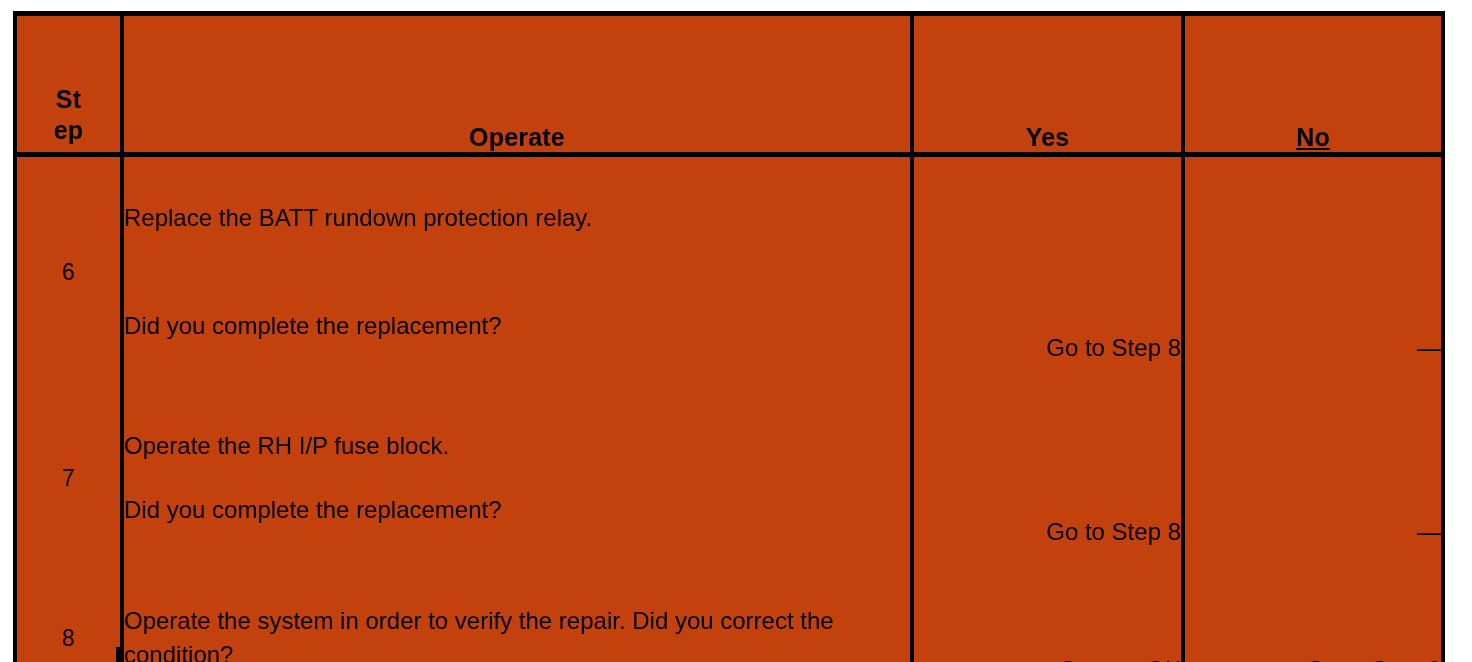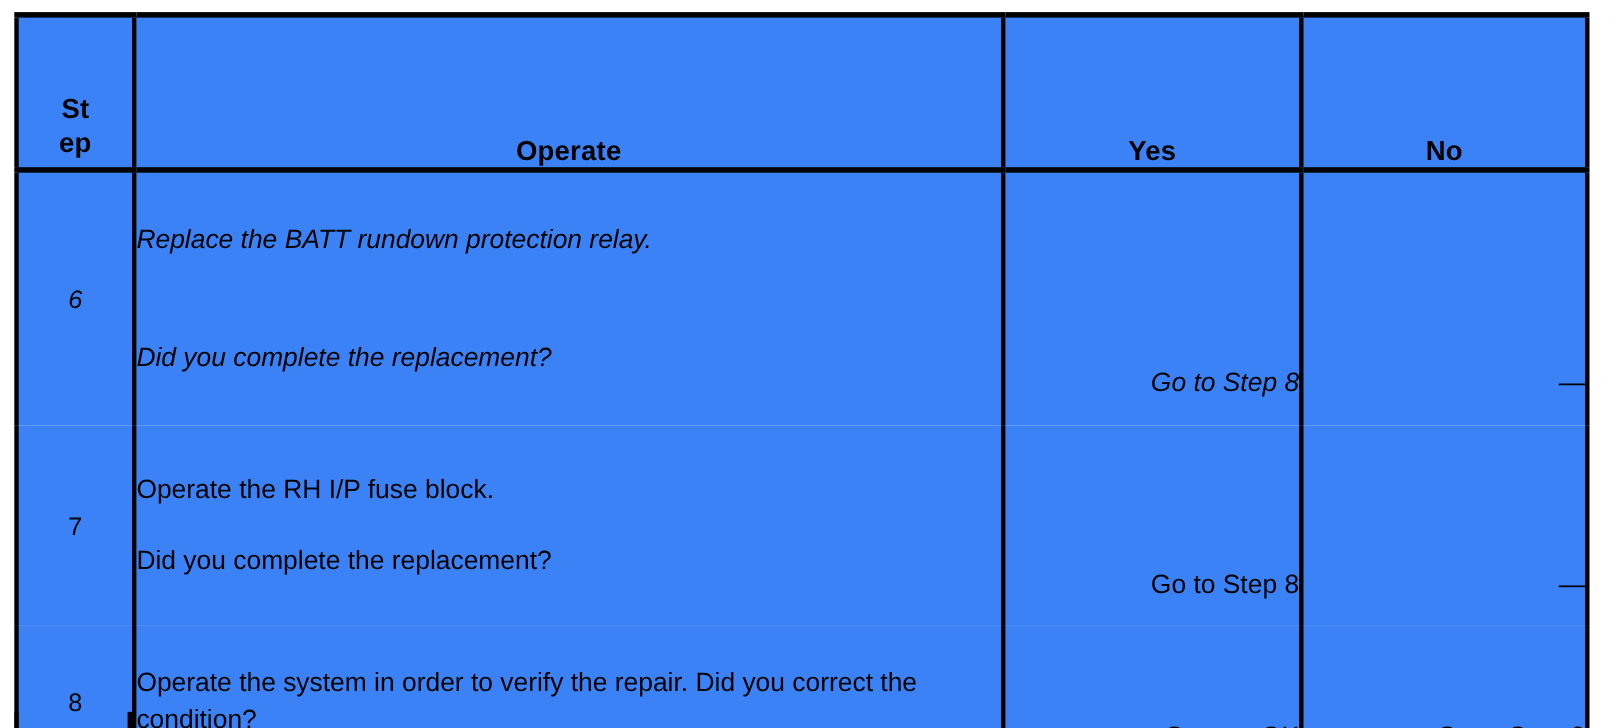--- a/index.html
+++ b/index.html
@@ -40,21 +40,21 @@
   .diag-table col.c-no     { width: 260px; }
 
   .diag-table td,
   .diag-table th {
     border-left: 4px solid #000;
     border-right: 4px solid #000;
     border-top: 0;
     border-bottom: 0;
     padding: 0;
     vertical-align: middle;
-    background: #3b82f6;
+    background: #c2410c;
   }
 
   
   thead tr.head-row th {
     border-top: 5px solid #000;
     border-bottom: 5px solid #000;
     height: 136px;
     vertical-align: bottom;
     font-weight: bold;
     font-size: 25px;
@@ -75,21 +75,21 @@
   }
   .th-step .stack {
     display: block;
     padding-bottom: 6px;
   }
   .th-step .stack span {
     display: block;
   }
   .th-action  { padding-bottom: 5px; }
   .th-yes     { padding-bottom: 5px; }
-  .th-no      { padding-bottom: 5px; }
+  .th-no      { padding-bottom: 5px; text-decoration: underline; }
 
   
   .cell-step {
     text-align: center;
     font-size: 23px;
     line-height: 1;
   }
   .cell-action {
     font-size: 24px;
     line-height: 1.42;
@@ -108,21 +108,21 @@
   .action-lead {
     display: block;
   }
   .action-gap-lg { height: 74px; }
   .action-gap-sm { height: 30px; }
   .action-q {
     display: block;
   }
 
   
-  .row-6 td { height: 206px; font-style: italic; }
+  .row-6 td { height: 206px; }
   .row-7 td { height: 160px; }
   .row-8 td { height: 116px; }
 
   
   .row-6 .cell-yes, .row-6 .cell-no { vertical-align: bottom; padding-bottom: 24px; }
   .row-7 .cell-yes, .row-7 .cell-no { vertical-align: bottom; padding-bottom: 22px; }
   .row-8 .cell-yes, .row-8 .cell-no { vertical-align: bottom; padding-bottom: 22px; }
 
   
   .next-row-stub {

